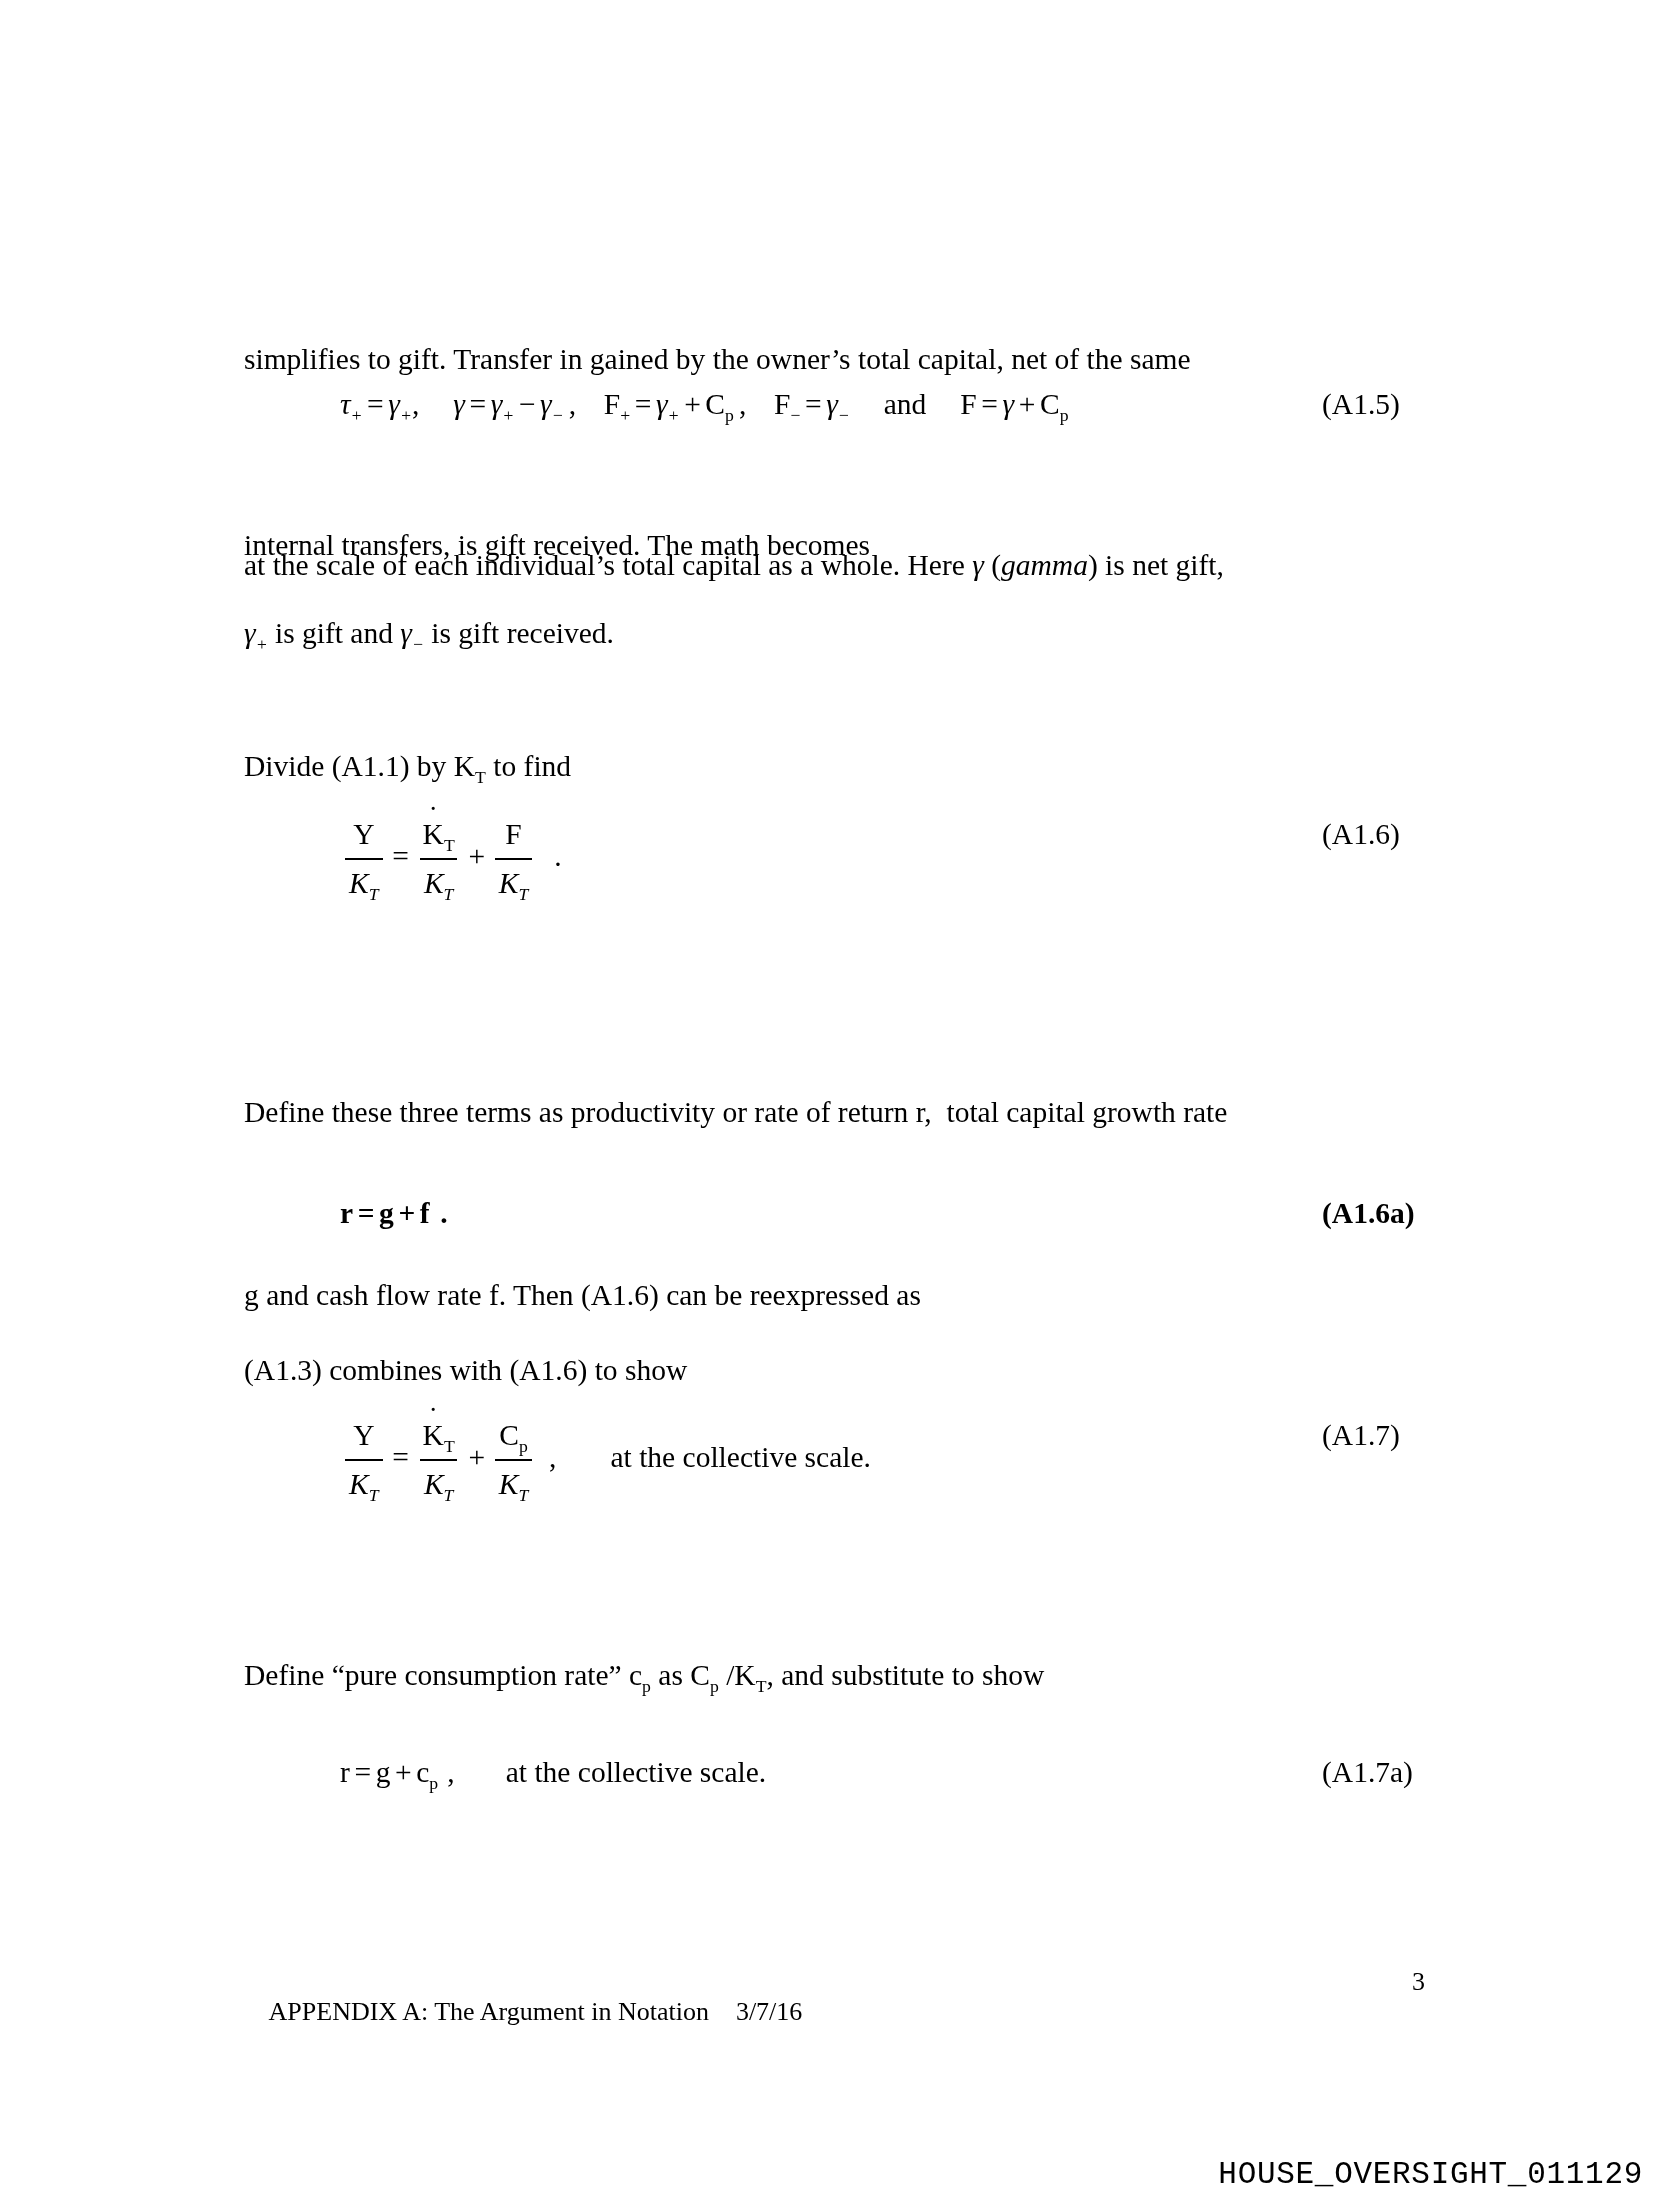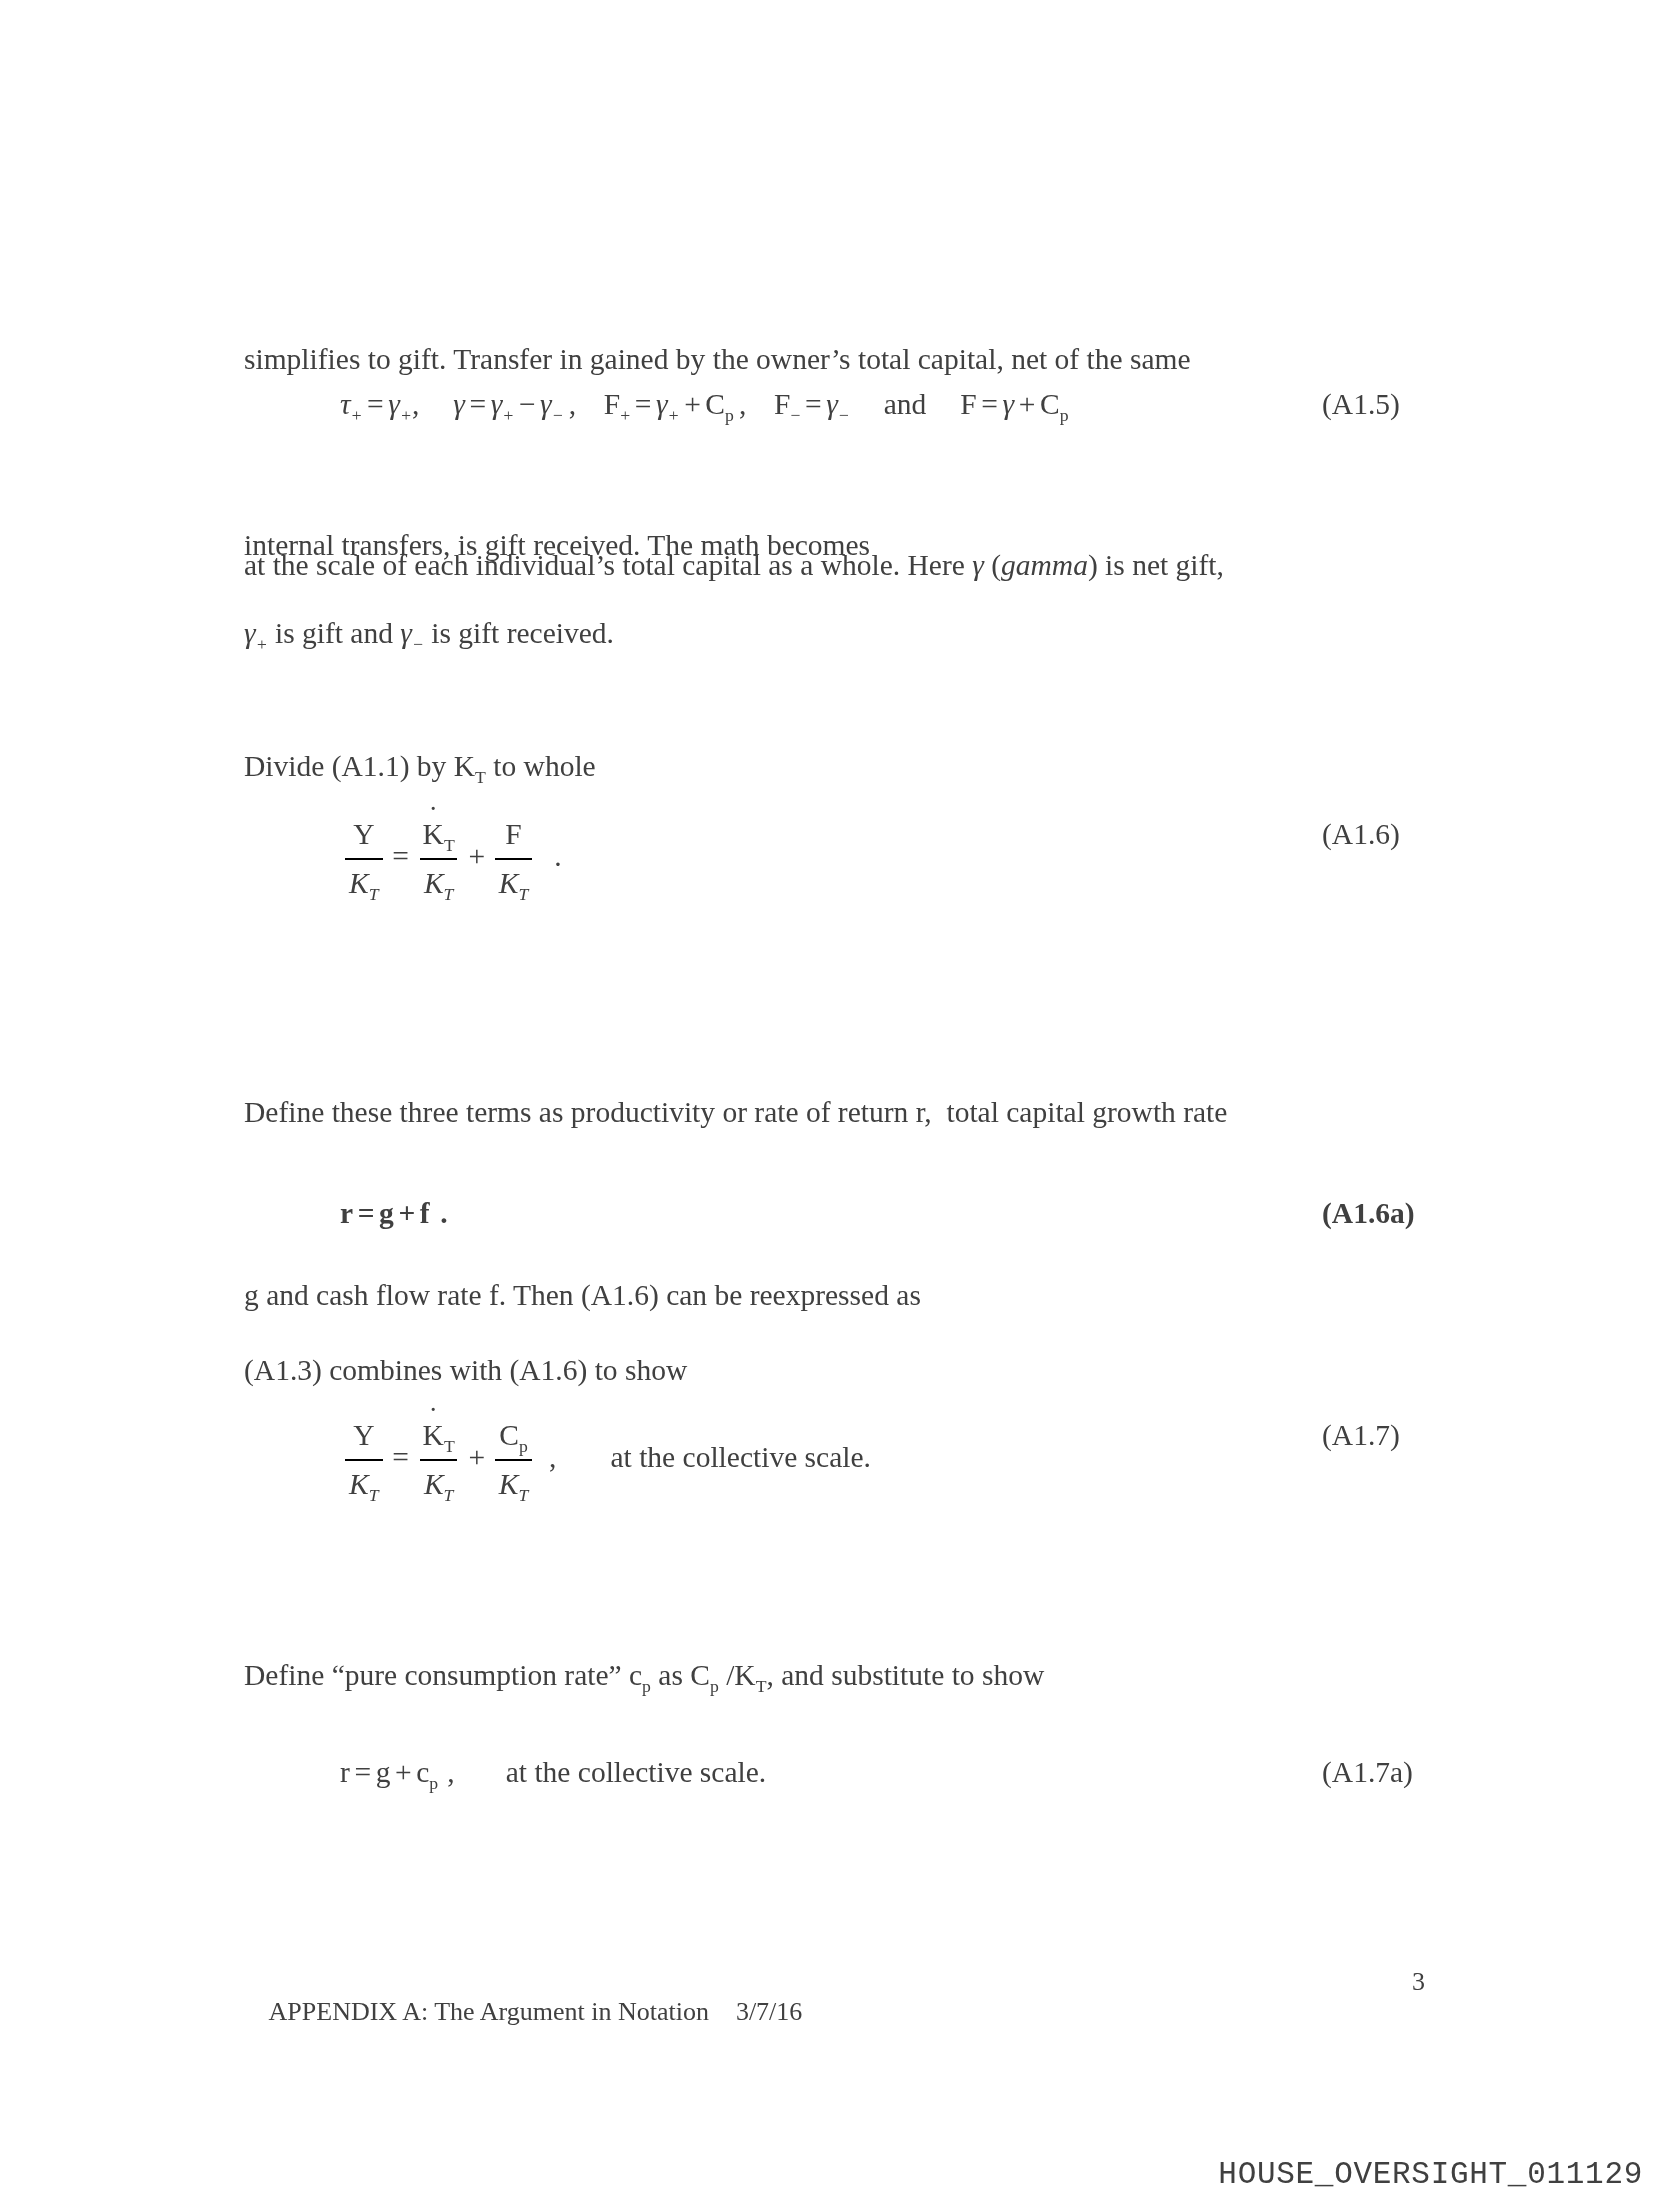--- a/index.html
+++ b/index.html
@@ -1,20 +1,20 @@
 <!DOCTYPE html>
 <html style="font-size:10.5px"><head>
 <meta charset="utf-8">
 <style>
   html,body{margin:0;padding:0;background:#ffffff;}
   .page{
     position:relative;
     width:1669px;height:2205px;
     background:#ffffff;
-    color:#404040;
+    color:#000000;
     font-family:"Liberation Serif","DejaVu Serif",serif;
     font-size:29.5px;
     overflow:hidden;
   }
   .pblock{position:absolute;left:244px;white-space:pre;line-height:62px;}
   .pline{white-space:pre;}
   .mline{position:absolute;left:244px;white-space:pre;margin-top:40px;}
   .eqrow{position:absolute;left:340px;white-space:nowrap;}
   .eqlabel{position:absolute;left:982px;}
   .tok{white-space:pre;}
@@ -46,21 +46,21 @@
   </div>
 
   <div class="eqrow" style="top:388px;">
     <span><span class="tok it"><span class="base">τ</span><sub>+</sub></span><span class="tok op"><span class="base">=</span></span><span class="tok it"><span class="base">γ</span><sub>+</sub></span><span class="tok"><span class="base">,</span></span><span style="display: inline-block; width: 34px;"></span><span class="tok it"><span class="base">γ</span></span><span class="tok op"><span class="base">=</span></span><span class="tok it"><span class="base">γ</span><sub>+</sub></span><span class="tok op"><span class="base">−</span></span><span class="tok it"><span class="base">γ</span><sub>−</sub></span><span style="display: inline-block; width: 5.2px;"></span><span class="tok"><span class="base">,</span></span><span style="display: inline-block; width: 27.5px;"></span><span class="tok"><span class="base">F</span><sub>+</sub></span><span class="tok op"><span class="base">=</span></span><span class="tok it"><span class="base">γ</span><sub>+</sub></span><span class="tok op"><span class="base">+</span></span><span class="tok"><span class="base">C</span><sub>p</sub></span><span style="display: inline-block; width: 5.2px;"></span><span class="tok"><span class="base">,</span></span><span style="display: inline-block; width: 27.5px;"></span><span class="tok"><span class="base">F</span><sub>−</sub></span><span class="tok op"><span class="base">=</span></span><span class="tok it"><span class="base">γ</span><sub>−</sub></span><span style="display: inline-block; width: 34px;"></span><span class="tok"><span class="base">and</span></span><span style="display: inline-block; width: 34px;"></span><span class="tok"><span class="base">F</span></span><span class="tok op"><span class="base">=</span></span><span class="tok it"><span class="base">γ</span></span><span class="tok op"><span class="base">+</span></span><span class="tok"><span class="base">C</span><sub>p</sub></span></span>
     <span class="eqlabel">(A1.5)</span>
   </div>
 
   <div class="mline" style="top:509px;"><span class="tok wd"><span class="base">at the scale of each individual’s total capital as a whole. Here </span></span><span class="tok it"><span class="base">γ</span></span><span class="tok wd"><span class="base"> (</span></span><span class="tok it"><span class="base">gamma</span></span><span class="tok wd"><span class="base">) is net gift,</span></span></div>
   <div class="mline" style="top:577px;"><span class="tok it"><span class="base">γ</span><sub>+</sub></span><span class="tok wd"><span class="base"> is gift and </span></span><span class="tok it"><span class="base">γ</span><sub>−</sub></span><span class="tok wd"><span class="base"> is gift received.</span></span></div>
 
-  <div class="mline" style="top:710px;"><span class="tok wd"><span class="base">Divide (A1.1) by </span></span><span class="tok"><span class="base">K</span><sub>T</sub></span><span class="tok wd"><span class="base"> to whole</span></span></div>
+  <div class="mline" style="top:710px;"><span class="tok wd"><span class="base">Divide (A1.1) by </span></span><span class="tok"><span class="base">K</span><sub>T</sub></span><span class="tok wd"><span class="base"> to find</span></span></div>
 
   <div class="eqrow" style="top:818px;">
     <span><span class="frac">
           <span class="fnum"><span class="tok"><span class="base">Y</span></span></span>
           <span class="fden"><span class="tok"><span class="base">K</span><sub>T</sub></span></span>
         </span><span class="tok op"><span class="base">=</span></span><span class="frac">
           <span class="fnum"><span class="tok"><span class="base rel">K<span class="dot">˙</span></span><sub>T</sub></span></span>
           <span class="fden"><span class="tok"><span class="base">K</span><sub>T</sub></span></span>
         </span><span class="tok op"><span class="base">+</span></span><span class="frac">
           <span class="fnum"><span class="tok"><span class="base">F</span></span></span>

